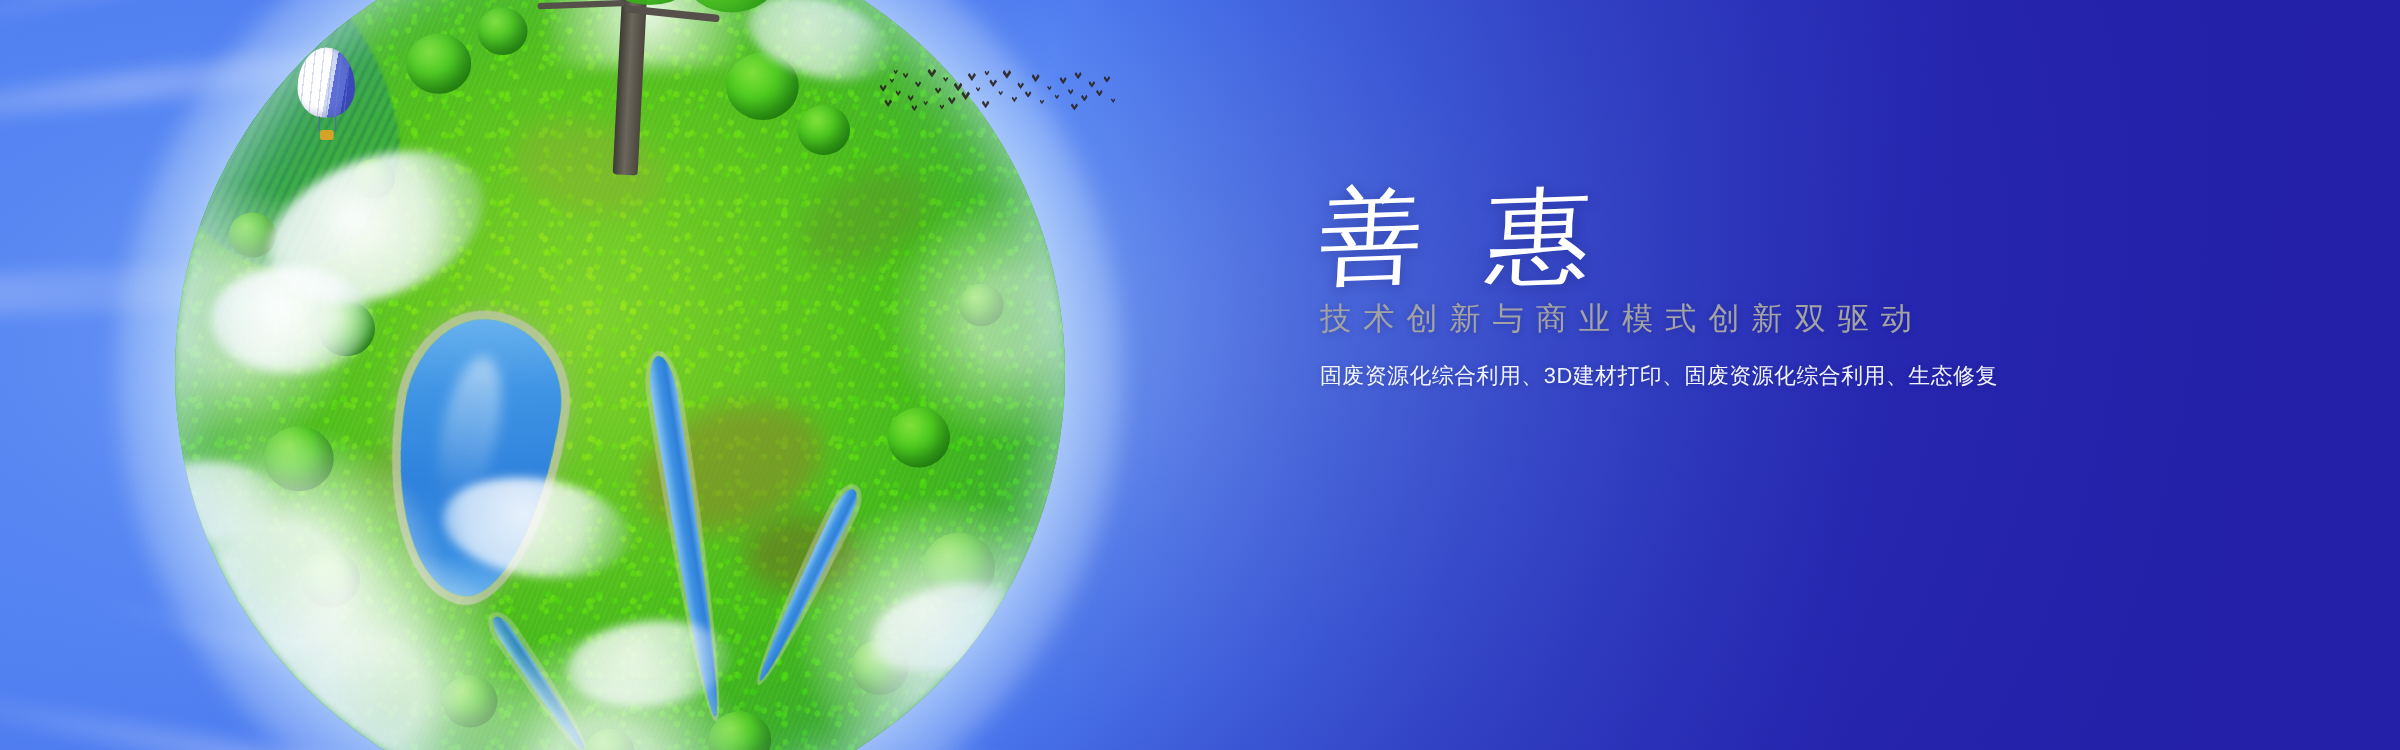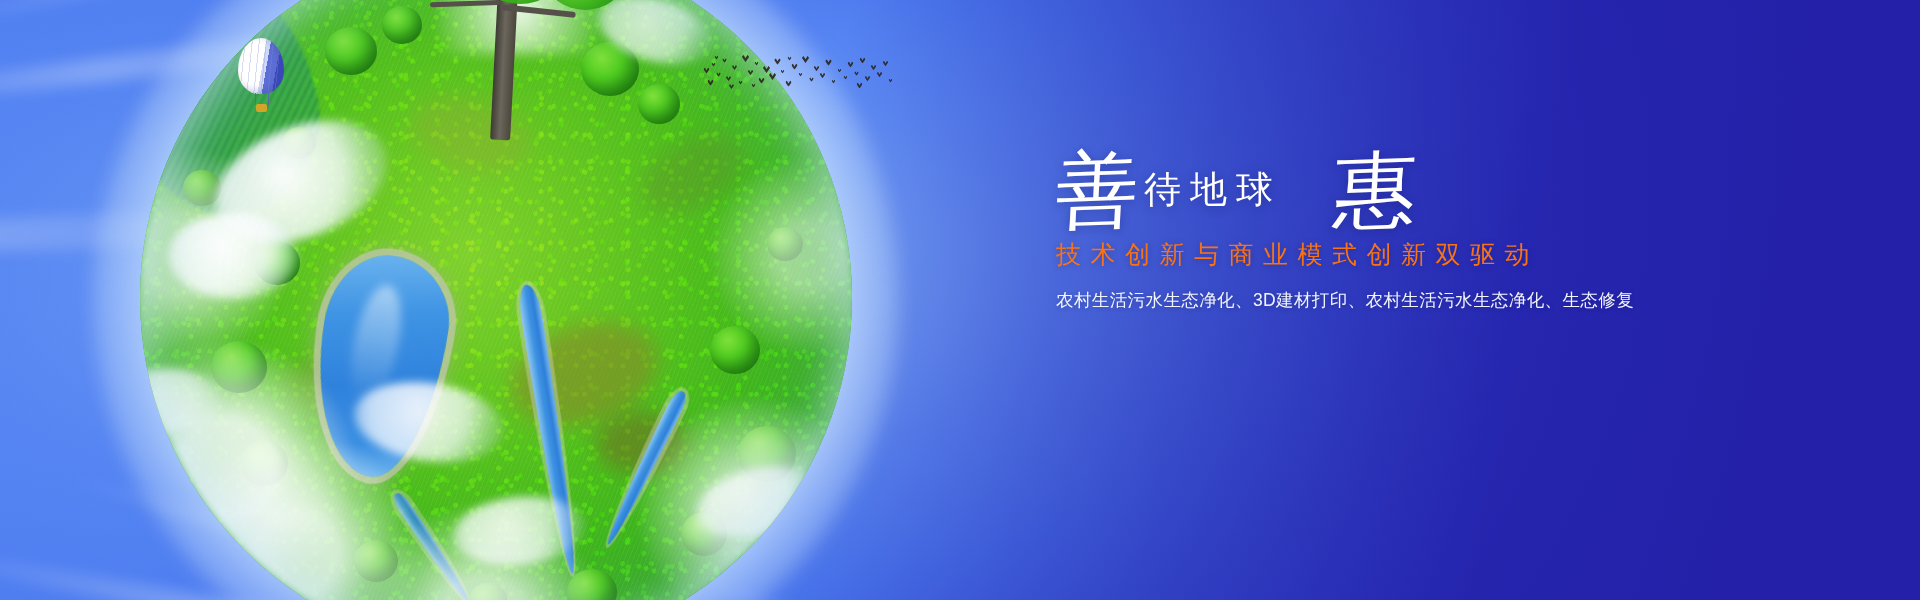--- a/index.html
+++ b/index.html
@@ -320,21 +320,21 @@
     margin:0 0 14px 6px;
     display:inline-block;
   }
   .gap{display:inline-block;width:52px;}
 
   .subtitle{
     margin-top:16px;
     font-size:25px;
     letter-spacing:9.5px;
     font-weight:400;
-    color:#f97316;
+    color:#a3a3a3;
     text-shadow:0 1px 6px rgba(16,20,90,.30);
     white-space:nowrap;
   }
   .desc{
     margin-top:17px;
     font-size:17.5px;
     letter-spacing:.4px;
     color:#f2f5ff;
     white-space:nowrap;
     text-shadow:0 1px 5px rgba(16,20,90,.30);
@@ -488,24 +488,23 @@
       <div class="bird" style="left: 27px; top: 34px; transform: scale(1);"></div>
       <div class="bird" style="left: 49px; top: 33px; transform: scale(0.83);"></div>
       <div class="bird" style="left: 85px; top: 6px; transform: scale(0.83);"></div>
       <div class="bird" style="left: 155px; top: 33px; transform: scale(1.17);"></div>
     </div>
 
   <div class="content">
 
     <div class="headline">
       <span class="brush">善</span>
-      <span class="plain">待地球</span>
       <span class="gap"></span>
       <span class="brush">惠</span>
     </div>
 
     <div class="subtitle">技术创新与商业模式创新双驱动</div>
 
-    <div class="desc">农村生活污水生态净化、3D建材打印、农村生活污水生态净化、生态修复</div>
+    <div class="desc">固废资源化综合利用、3D建材打印、固废资源化综合利用、生态修复</div>
 
 
   </div>
 </div>
 
 </body></html>

